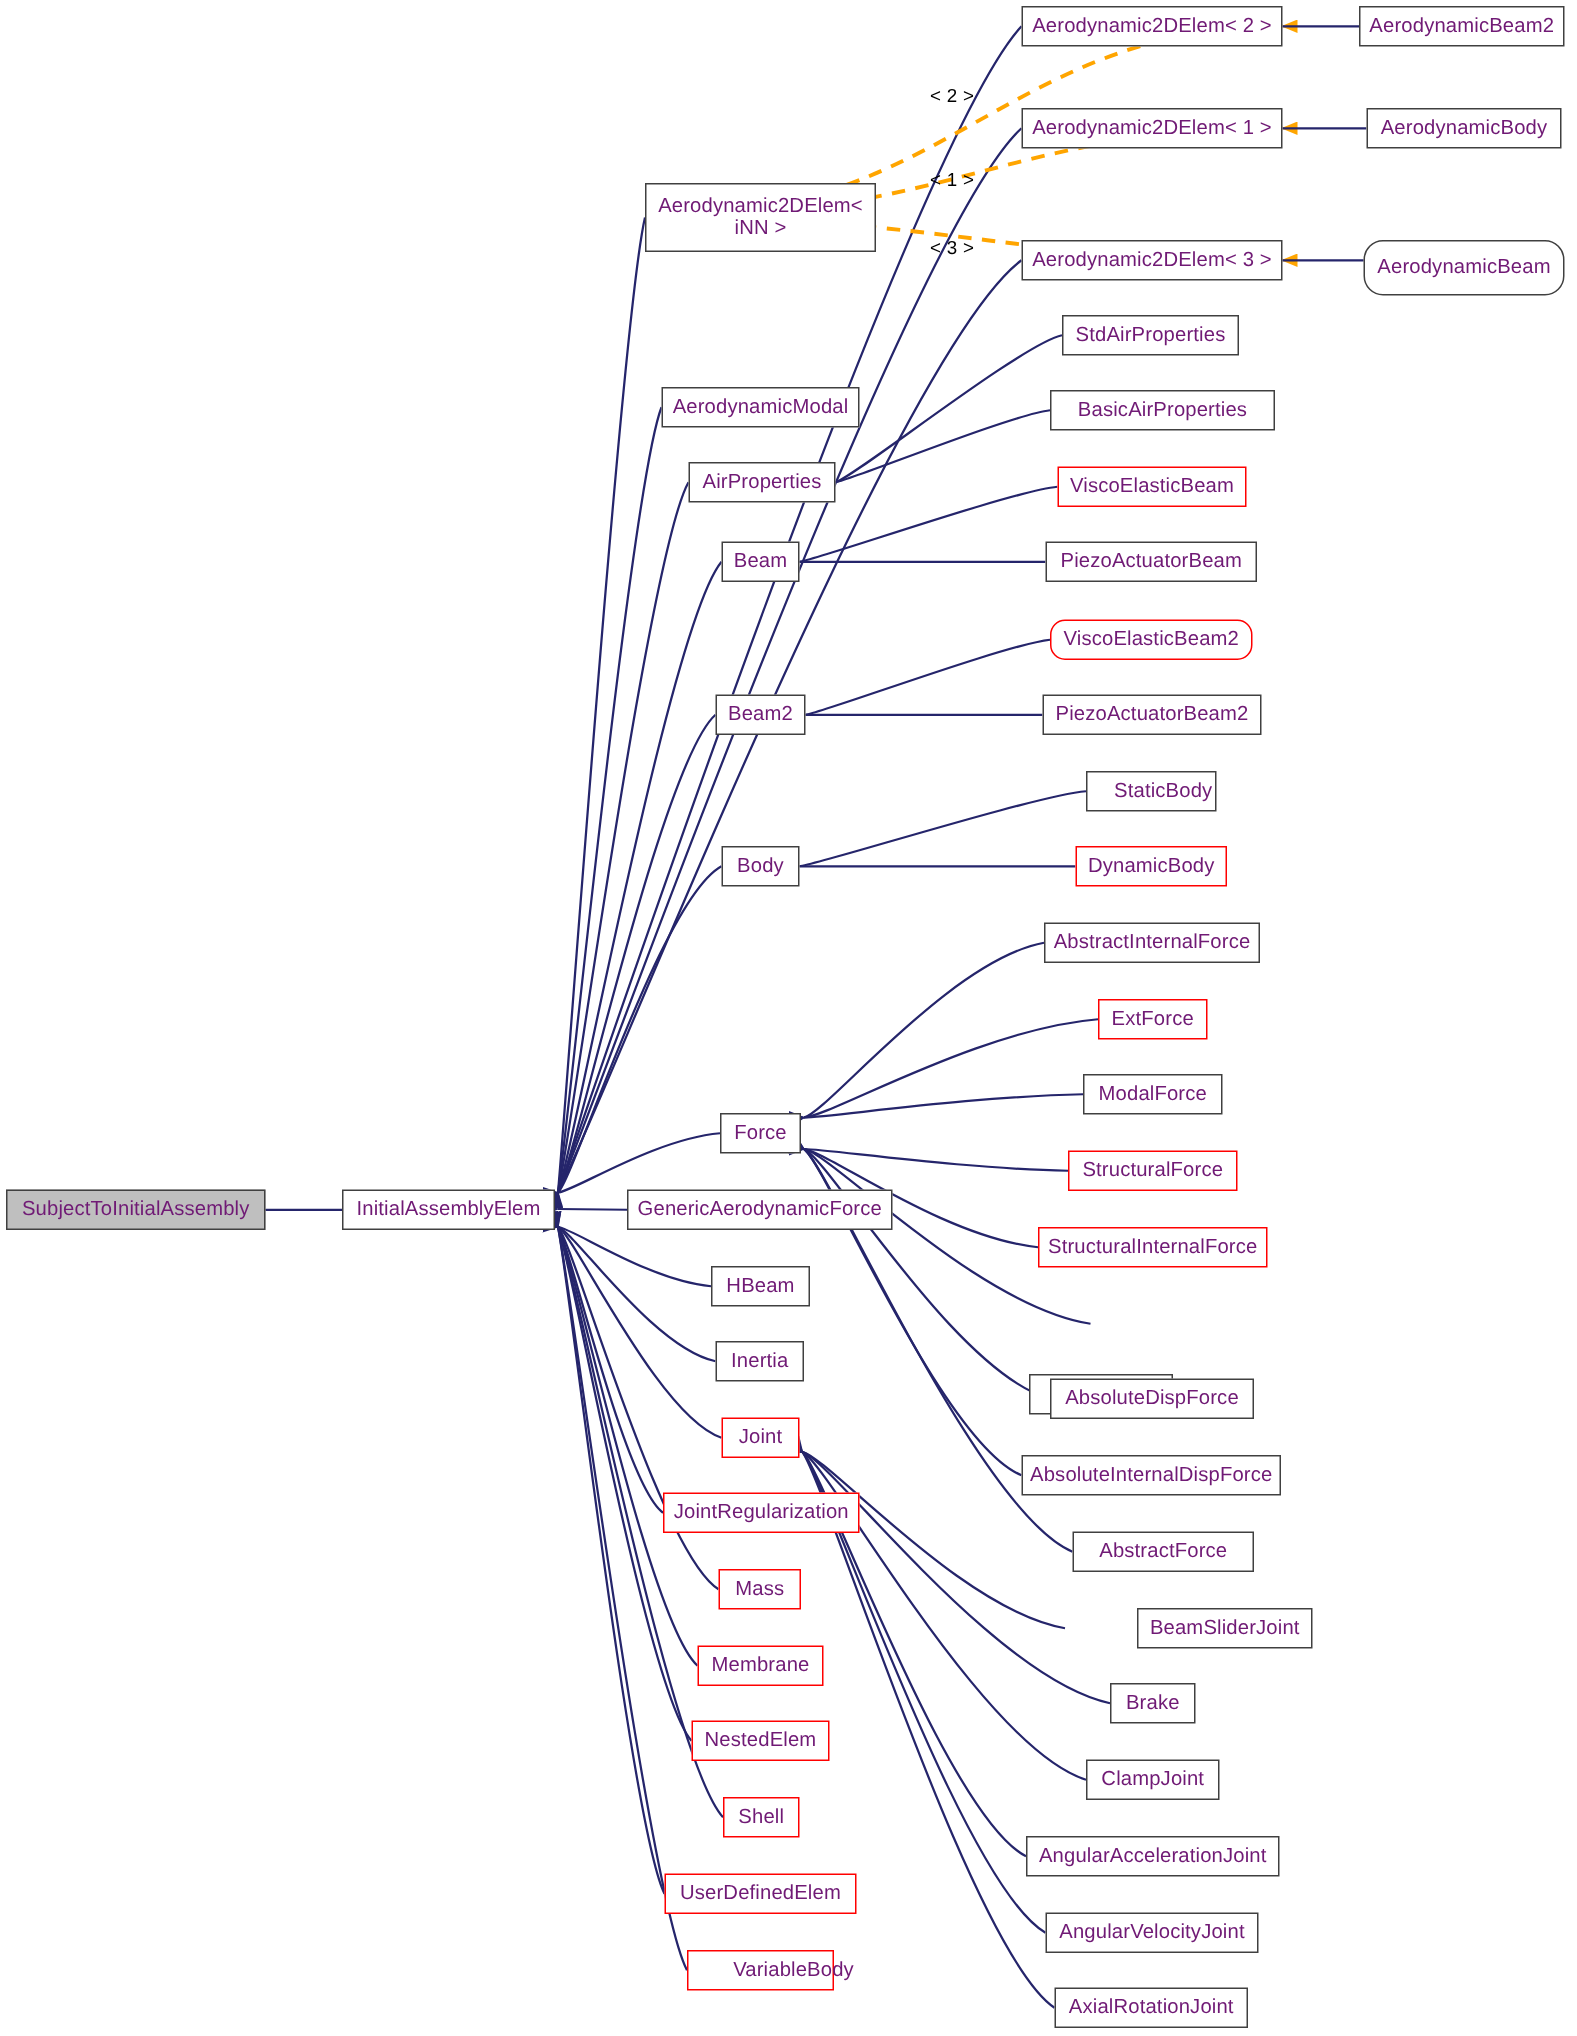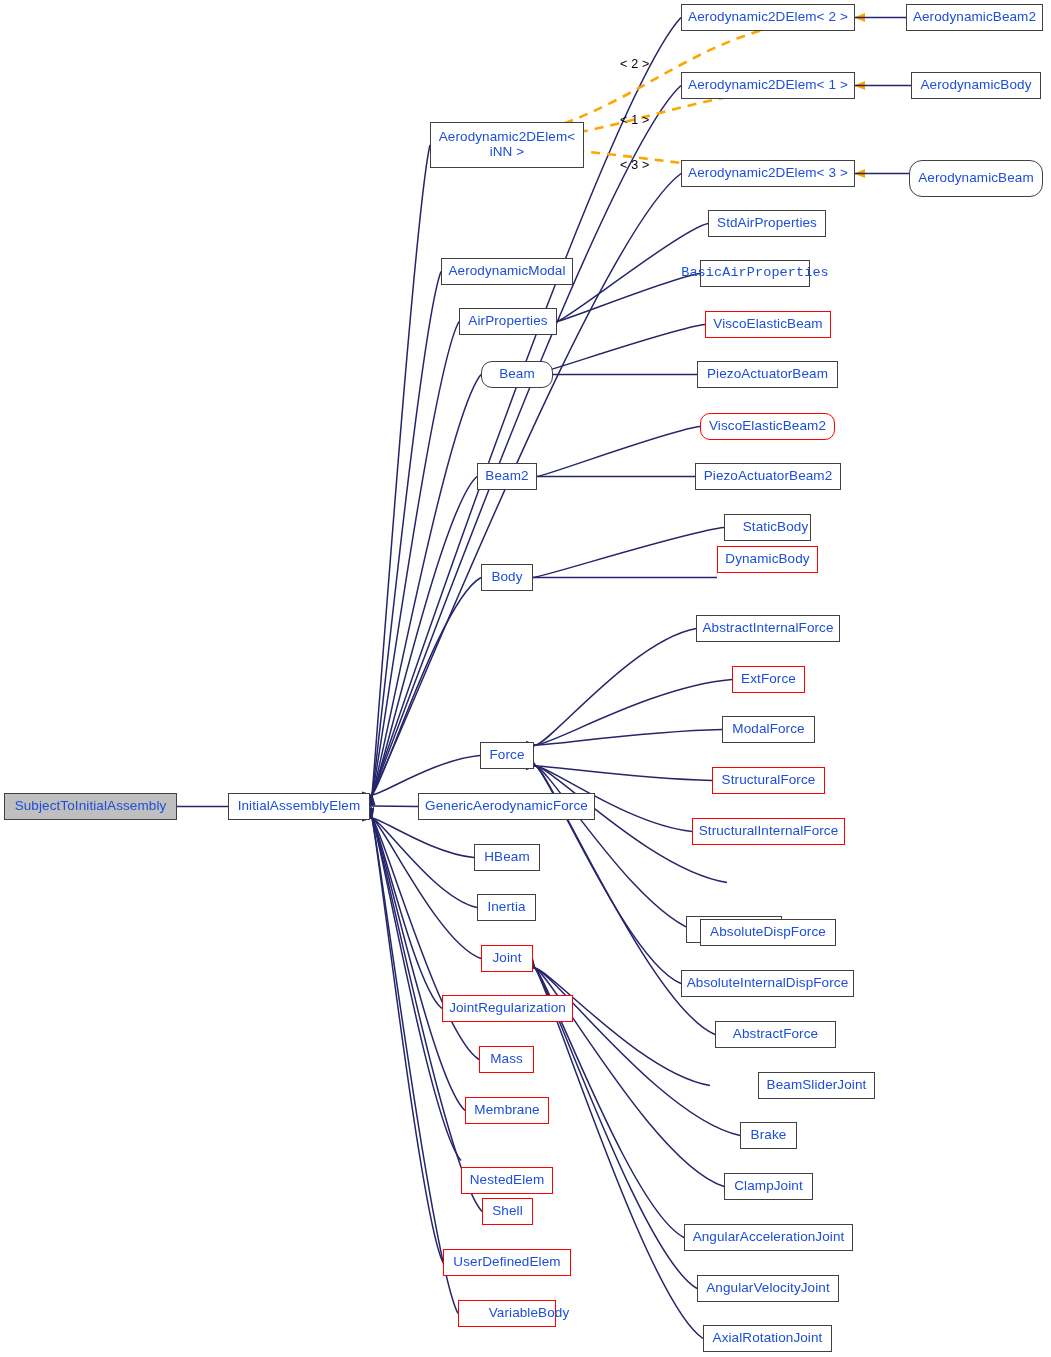--- a/index.html
+++ b/index.html
@@ -28,21 +28,21 @@
     position: absolute;
     box-sizing: border-box;
     background: #ffffff;
     border: 1px solid #404040;
     display: flex;
     align-items: center;
     justify-content: center;
     text-align: center;
     font-size: 13.5px;
     line-height: 1.08;
-    color: #1d4ed8;
+    color: #701a75;
     letter-spacing: 0.1px;
     white-space: pre;
   }
   .node.red {
     border-color: #ff0000;
   }
   .node.root {
     background: #bfbfbf;
   }
   .edge-label {
@@ -126,43 +126,43 @@
       <div class="node" style="left: 681px; top: 4px; width: 174px; height: 27px;">Aerodynamic2DElem&lt; 2 &gt;</div>
       <div class="node" style="left: 681px; top: 72px; width: 174px; height: 27px;">Aerodynamic2DElem&lt; 1 &gt;</div>
       <div class="node" style="left: 681px; top: 160px; width: 174px; height: 27px;">Aerodynamic2DElem&lt; 3 &gt;</div>
       <div class="node" style="left: 430px; top: 122px; width: 154px; height: 46px;">Aerodynamic2DElem&lt;
 iNN &gt;</div>
       <div class="node" style="left: 906px; top: 4px; width: 137px; height: 27px;">AerodynamicBeam2</div>
       <div class="node" style="left: 911px; top: 72px; width: 130px; height: 27px;">AerodynamicBody</div>
       <div class="node" style="left: 909px; top: 160px; width: 134px; height: 37px; border-radius: 13px;">AerodynamicBeam</div>
       <div class="node" style="left: 441px; top: 258px; width: 132px; height: 27px;">AerodynamicModal</div>
       <div class="node" style="left: 459px; top: 308px; width: 98px; height: 27px;">AirProperties</div>
-      <div class="node" style="left: 481px; top: 361px; width: 72px; height: 27px; border-radius: 11px;">Beam</div>
+      <div class="node" style="left: 481px; top: 361px; width: 52px; height: 27px;">Beam</div>
       <div class="node" style="left: 477px; top: 463px; width: 60px; height: 27px;">Beam2</div>
       <div class="node" style="left: 481px; top: 564px; width: 52px; height: 27px;">Body</div>
       <div class="node" style="left: 480px; top: 742px; width: 54px; height: 27px;">Force</div>
       <div class="node" style="left: 418px; top: 793px; width: 177px; height: 27px;">GenericAerodynamicForce</div>
       <div class="node" style="left: 474px; top: 844px; width: 66px; height: 27px;">HBeam</div>
       <div class="node" style="left: 477px; top: 894px; width: 59px; height: 27px;">Inertia</div>
       <div class="node red" style="left: 481px; top: 945px; width: 52px; height: 27px;">Joint</div>
       <div class="node red" style="left: 442px; top: 995px; width: 131px; height: 27px;">JointRegularization</div>
       <div class="node red" style="left: 479px; top: 1046px; width: 55px; height: 27px;">Mass</div>
       <div class="node red" style="left: 465px; top: 1097px; width: 84px; height: 27px;">Membrane</div>
-      <div class="node red" style="left: 461px; top: 1147px; width: 92px; height: 27px; margin-top: 20px;">NestedElem</div>
+      <div class="node red" style="left: 461px; top: 1147px; width: 92px; height: 27px;">NestedElem</div>
       <div class="node red" style="left: 482px; top: 1198px; width: 51px; height: 27px;">Shell</div>
       <div class="node red" style="left: 443px; top: 1249px; width: 128px; height: 27px;">UserDefinedElem</div>
       <div class="node red" style="left: 458px; top: 1300px; width: 98px; height: 27px; padding-left: 44px;">VariableBody</div>
       <div class="node" style="left: 708px; top: 210px; width: 118px; height: 27px;">StdAirProperties</div>
-      <div class="node" style="left: 700px; top: 260px; width: 110px; height: 27px; font-family: Liberation Mono, monospace;">BasicAirProperties</div>
+      <div class="node" style="left: 700px; top: 260px; width: 150px; height: 27px;">BasicAirProperties</div>
       <div class="node red" style="left: 705px; top: 311px; width: 126px; height: 27px;">ViscoElasticBeam</div>
       <div class="node" style="left: 697px; top: 361px; width: 141px; height: 27px;">PiezoActuatorBeam</div>
       <div class="node red" style="left: 700px; top: 413px; width: 135px; height: 27px; border-radius: 10px;">ViscoElasticBeam2</div>
       <div class="node" style="left: 695px; top: 463px; width: 146px; height: 27px;">PiezoActuatorBeam2</div>
       <div class="node" style="left: 724px; top: 514px; width: 87px; height: 27px; padding-left: 16px;">StaticBody</div>
-      <div class="node red" style="left: 717px; top: 546px; width: 101px; height: 27px;">DynamicBody</div>
+      <div class="node red" style="left: 717px; top: 564px; width: 101px; height: 27px;">DynamicBody</div>
       <div class="node" style="left: 696px; top: 615px; width: 144px; height: 27px;">AbstractInternalForce</div>
       <div class="node red" style="left: 732px; top: 666px; width: 73px; height: 27px;">ExtForce</div>
       <div class="node" style="left: 722px; top: 716px; width: 93px; height: 27px;">ModalForce</div>
       <div class="node red" style="left: 712px; top: 767px; width: 113px; height: 27px;">StructuralForce</div>
       <div class="node red" style="left: 692px; top: 818px; width: 153px; height: 27px;">StructuralInternalForce</div>
       <div class="node" style="left: 686px; top: 869px; width: 96px; height: 27px; margin-top: 47px;">TotalForce</div>
       <div class="node" style="left: 700px; top: 919px; width: 136px; height: 27px;">AbsoluteDispForce</div>
       <div class="node" style="left: 681px; top: 970px; width: 173px; height: 27px;">AbsoluteInternalDispForce</div>
       <div class="node" style="left: 715px; top: 1021px; width: 121px; height: 27px;">AbstractForce</div>
       <div class="node" style="left: 710px; top: 1072px; width: 117px; height: 27px; margin-left: 48px;">BeamSliderJoint</div>

